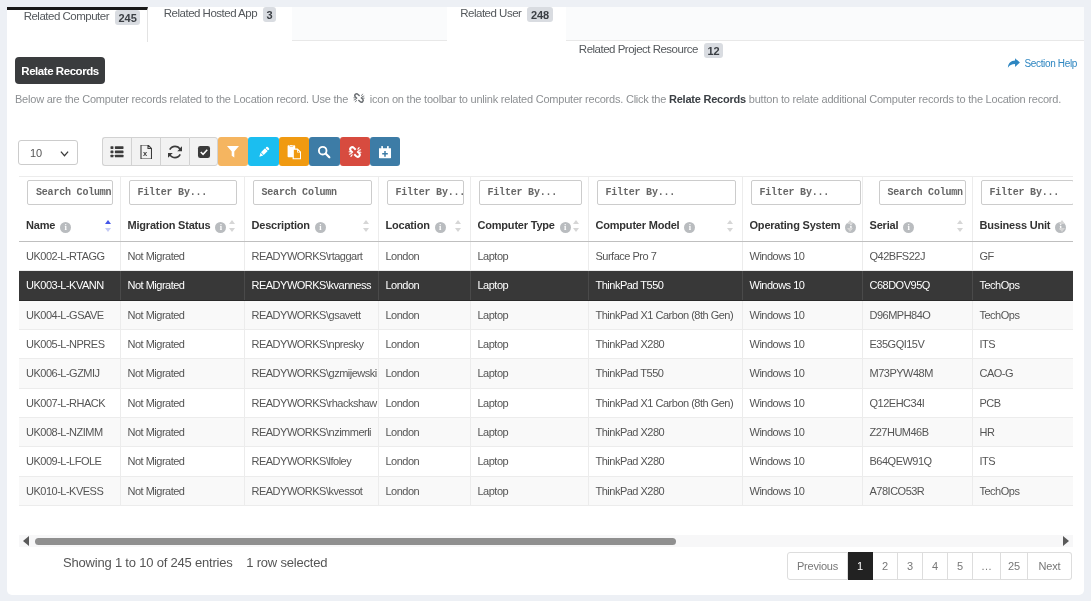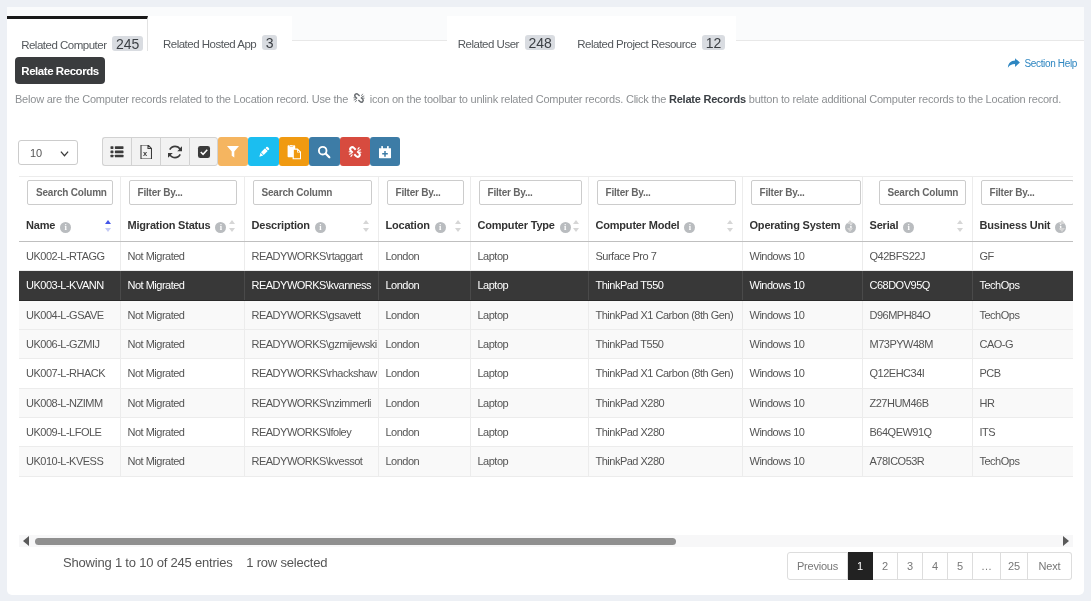--- a/index.html
+++ b/index.html
@@ -1,27 +1,27 @@
 <!DOCTYPE html>
 <html><head>
 <meta charset="utf-8">
 <style>
 * { margin:0; padding:0; box-sizing:border-box; }
 html,body { width:1091px; height:601px; background:#edf0f5; font-family:"Liberation Sans", sans-serif; overflow:hidden; }
 #card { position:absolute; left:7px; top:7px; width:1077px; height:588px; background:#fff; border-radius:5px; }
 
 
 #tabbar { position:absolute; left:0; top:0; width:1077px; height:34px; border-bottom:1px solid #e8e8e8; background:#fafbfc; }
-.tab { position:absolute; top:9px; height:34px; background:#fff; display:flex; align-items:flex-end; justify-content:center; color:#54585c; font-size:11.5px; letter-spacing:-0.5px; white-space:nowrap; }
-.tab .badge { display:inline-block; margin-left:6px; background:#d9dce1; color:#3b3f44; font-size:14px; font-weight:normal; letter-spacing:0; border-radius:3px; padding:2.5px 3.5px; line-height:10px; }
+.tab { position:absolute; top:0; height:34px; background:#fff; display:flex; align-items:flex-start; justify-content:center; color:#54585c; font-size:11.5px; letter-spacing:-0.5px; white-space:nowrap; }
+.tab .badge { display:inline-block; margin-left:6px; background:#d9dce1; color:#3b3f44; font-size:11px; font-weight:bold; letter-spacing:0; border-radius:3px; padding:2.5px 3.5px; line-height:10px; }
 #tab1 { left:0; width:141px; padding-left:10px; border-top:3px solid #191919; border-right:1px solid #e3e3e3; height:35px; background:#fff; z-index:2; }
 #tab2 { left:141px; width:144px; }
 #tab3 { left:285px; width:155px; }
 #tab4 { left:440px; width:119px; }
-#tab5 { left:559px; width:170px; }
+#tab5 { left:559px; width:170px;margin-top:36px; }
 
 
 #relate { position:absolute; left:8px; top:50px; width:90px; height:27px; background:#3a3c3e; border-radius:4px; color:#fff; font-size:11.5px; font-weight:bold; letter-spacing:-0.45px; display:flex; align-items:center; justify-content:center; }
 
 
 #sechelp { position:absolute; right:7px; top:51px; color:#2e86c1; font-size:10px; letter-spacing:-0.35px; display:flex; align-items:center; }
 #sechelp svg { margin-right:5px; }
 
 
 #desc { position:absolute; left:8px; top:84px; width:1064px; font-size:11px; letter-spacing:-0.22px; color:#8d9093; white-space:nowrap; }
@@ -49,21 +49,21 @@
 #searchbox span { margin-left:9px; }
 
 
 #tablewrap { position:absolute; left:12px; top:169px; width:1054px; }
 table { border-collapse:collapse; table-layout:fixed; width:1054px; font-size:11px; }
 col.c1{width:101px;} col.c2{width:124px;} col.c3{width:134px;} col.c4{width:92px;} col.c5{width:118px;} col.c6{width:154px;} col.c7{width:120px;} col.c8{width:110px;} col.c9{width:101px;}
 tr.filters td { border:1px solid #ececec; border-bottom:none; height:35px; padding:3px 0 0 8px; vertical-align:top; }
 tr.filters td:first-child { border-left:none; }
 tr.filters td:last-child { border-right:none; }
 .finput { height:25px; border:1px solid #ccc; border-radius:2px; background:#fff; font-size:10px; font-weight:bold; color:#666; letter-spacing:-0.2px; display:flex; align-items:center; }
-.finput span { margin-left:8px; white-space:nowrap; }
+.finput span { margin-left:8px; white-space:nowrap;font-family:Liberation Mono, monospace; }
 tr.heads th { border:1px solid #ececec; border-top:none; border-bottom:1px solid #bfbfbf; height:30px; text-align:left; padding:0 0 0 7px; font-size:11px; letter-spacing:-0.2px; color:#333; position:relative; white-space:nowrap; }
 tr.heads th:first-child { border-left:none; }
 tr.heads th:last-child { border-right:none; }
 .info { display:inline-block; width:11px; height:11px; border-radius:50%; background:#b9bcbf; color:#fff; font-size:8.5px; font-weight:bold; text-align:center; line-height:11px; vertical-align:-1px; margin-left:5px; letter-spacing:0; font-family:"Liberation Serif",serif; }
 .sort { position:absolute; right:7px; top:50%; margin-top:-8px; width:8px; height:16px; }
 .sort i { position:absolute; left:0.5px; width:0; height:0; border-left:3.5px solid transparent; border-right:3.5px solid transparent; }
 .sort .up { top:2px; border-bottom:4.5px solid #d6d6d6; }
 .sort .dn { bottom:2px; border-top:4.5px solid #d6d6d6; }
 .sort.asc .up { border-bottom-color:#4355e8; }
 .sort.asc .dn { border-top-color:#c5cbf5; }
@@ -322,20 +322,31 @@
             <td>UK004-L-GSAVE</td>
             <td>Not Migrated</td>
             <td>READYWORKS\gsavett</td>
             <td>London</td>
             <td>Laptop</td>
             <td>ThinkPad X1 Carbon (8th Gen)</td>
             <td>Windows 10</td>
             <td>D96MPH84O</td>
             <td>TechOps</td>
           </tr>
+    <tr>
+            <td>UK005-L-NPRES</td>
+            <td>Not Migrated</td>
+            <td>READYWORKS\npresky</td>
+            <td>London</td>
+            <td>Laptop</td>
+            <td>ThinkPad X280</td>
+            <td>Windows 10</td>
+            <td>E35GQI15V</td>
+            <td>ITS</td>
+          </tr>
     <tr class="odd">
             <td>UK006-L-GZMIJ</td>
             <td>Not Migrated</td>
             <td>READYWORKS\gzmijewski</td>
             <td>London</td>
             <td>Laptop</td>
             <td>ThinkPad T550</td>
             <td>Windows 10</td>
             <td>M73PYW48M</td>
             <td>CAO-G</td>

